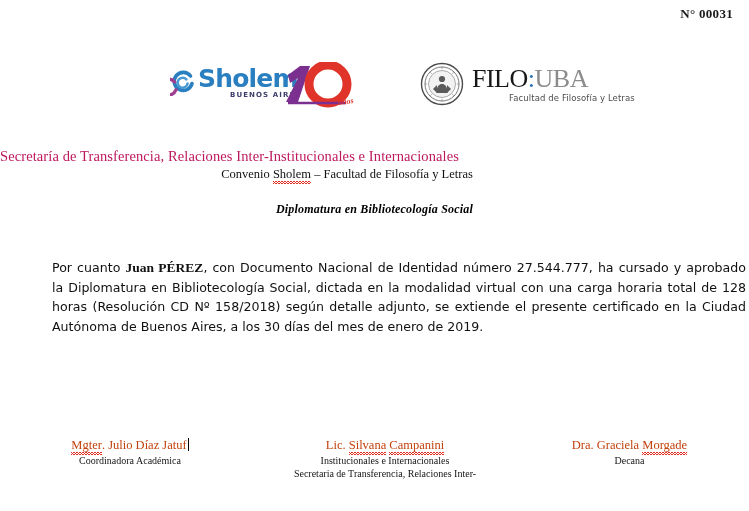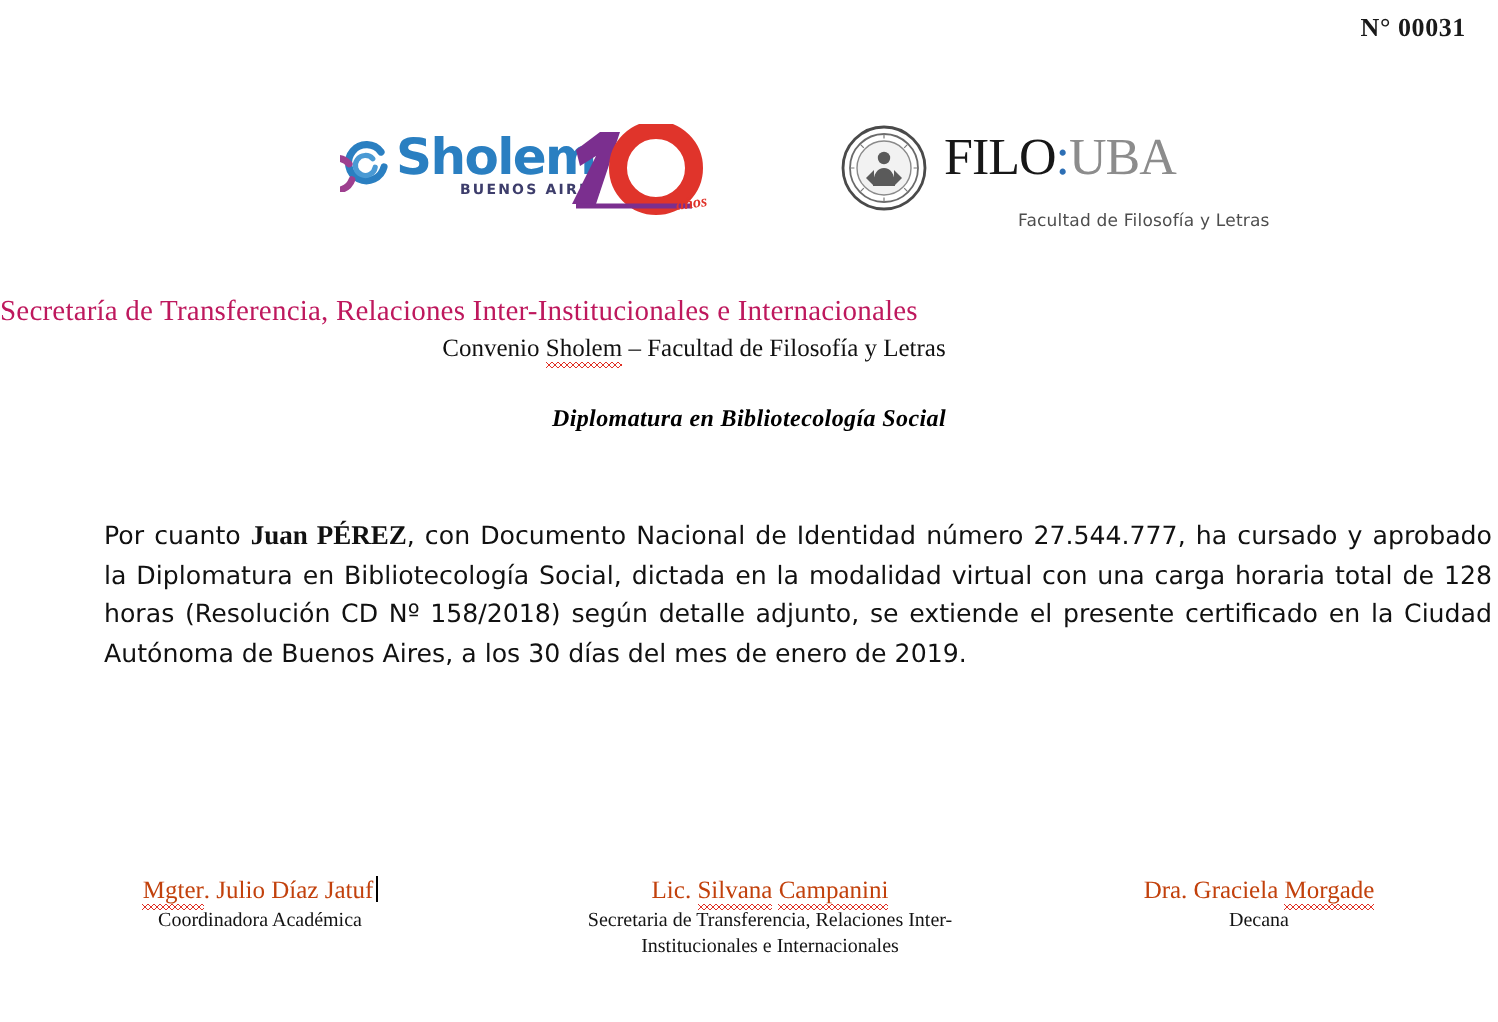--- a/index.html
+++ b/index.html
@@ -117,21 +117,21 @@
     font-family: "Liberation Serif", serif;
     font-size: 26px;
     letter-spacing: -0.5px;
     line-height: 1;
     white-space: nowrap;
   }
   .filo-f { color: #171717; font-weight: normal; }
   .filo-colon { color: #2d6fb5; font-weight: normal; }
   .filo-u { color: #8c8c8c; font-weight: normal; }
   .filo-sub {
-    margin-top: 14px;
+    margin-top: 1px;
     font-family: "DejaVu Sans", sans-serif;
     font-size: 8.5px;
     color: #4d4d4d;
     letter-spacing: 0.1px;
     white-space: nowrap;
     padding-left: 37px;
   }
 
   
   .sec-title {
@@ -311,22 +311,22 @@
 <div class="signatures">
 
   <div class="sig sig-1">
     <div class="sig-name"><span class="sp">Mgter</span><span>. Julio Díaz Jatuf</span><span class="caret"></span></div>
     <div class="sig-role">Coordinadora Académica</div>
   </div>
 
   <div class="sig sig-2">
     <div class="sig-name"><span>Lic. </span><span class="sp">Silvana</span><span> </span><span class="sp">Campanini</span></div>
     <div class="sig-role sig-role-wide">
+      <div>Institucionales e Internacionales</div>
       <div>Secretaria de Transferencia, Relaciones Inter-</div>
-      <div>Institucionales e Internacionales</div>
     </div>
   </div>
 
   <div class="sig sig-3">
     <div class="sig-name"><span>Dra. Graciela </span><span class="sp">Morgade</span></div>
     <div class="sig-role">Decana</div>
   </div>
 
 </div>
 

